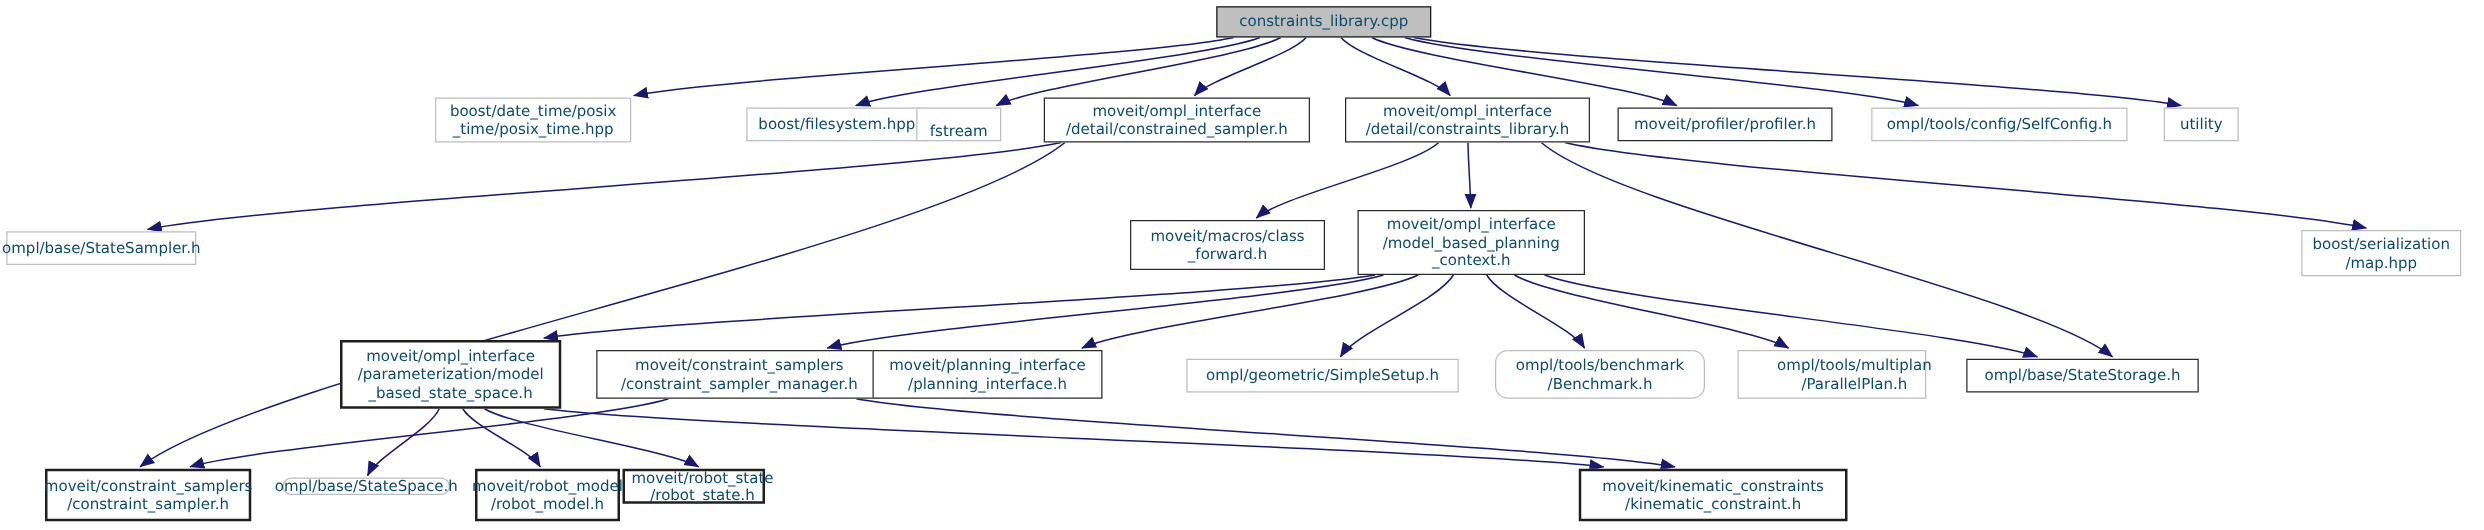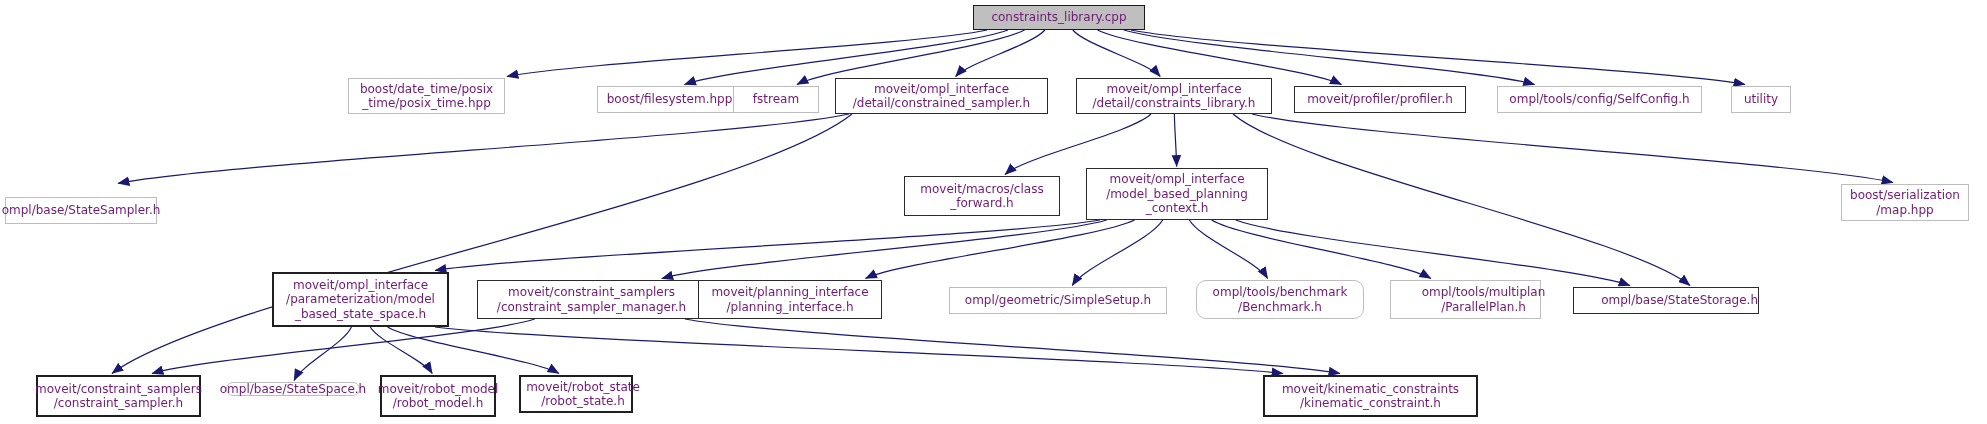--- a/index.html
+++ b/index.html
@@ -8,21 +8,21 @@
     width:1987px;height:424px;
     background:#ffffff;
     font-family:"DejaVu Sans","Liberation Sans",sans-serif;
     overflow:hidden;
   }
   .graph svg{position:absolute;left:0;top:0;width:1987px;height:424px;}
   .node{
     position:absolute;
     background:#ffffff;
     display:flex;flex-direction:column;justify-content:center;align-items:center;
-    font-size:12px;line-height:14.5px;color:#701a75;
+    font-size:12px;line-height:14.5px;color:#0c4a6e;
     text-align:center;white-space:nowrap;box-sizing:border-box;
     z-index:2;
   }
   .node .nl{display:block;}
   .kind-root{background:#bfbfbf;border:1.5px solid #1a1a1a;}
   .kind-internal{border:1px solid #2b2b2b;}
   .kind-internal-bold{border:2px solid #1f1f1f;}
   .kind-external{border:1px solid #bdbdbd;}
 </style>
 </head>
@@ -67,41 +67,41 @@
       <div class="node kind-root" style="left: 973px; top: 5px; width: 172px; height: 25px;">
         <div class="nl">constraints_library.cpp</div>
       </div>
       <div class="node kind-external" style="left: 348px; top: 78px; width: 157px; height: 36px;">
         <div class="nl">boost/date_time/posix</div>
         <div class="nl">_time/posix_time.hpp</div>
       </div>
       <div class="node kind-external" style="left: 561px; top: 86px; width: 145px; height: 27px; margin-left: 36px;">
         <div class="nl">boost/filesystem.hpp</div>
       </div>
-      <div class="node kind-external" style="left: 733px; top: 86px; width: 86px; height: 27px;">
+      <div class="node kind-external" style="left: 733px; top: 86px; width: 68px; height: 27px; justify-content: flex-end;">
         <div class="nl">fstream</div>
       </div>
       <div class="node kind-internal" style="left: 835px; top: 78px; width: 213px; height: 36px;">
         <div class="nl">moveit/ompl_interface</div>
         <div class="nl">/detail/constrained_sampler.h</div>
       </div>
       <div class="node kind-internal" style="left: 1076px; top: 78px; width: 196px; height: 36px;">
         <div class="nl">moveit/ompl_interface</div>
         <div class="nl">/detail/constraints_library.h</div>
       </div>
       <div class="node kind-internal" style="left: 1294px; top: 86px; width: 172px; height: 27px;">
         <div class="nl">moveit/profiler/profiler.h</div>
       </div>
       <div class="node kind-external" style="left: 1497px; top: 86px; width: 205px; height: 27px;">
         <div class="nl">ompl/tools/config/SelfConfig.h</div>
       </div>
       <div class="node kind-external" style="left: 1731px; top: 86px; width: 60px; height: 27px;">
         <div class="nl">utility</div>
       </div>
-      <div class="node kind-external" style="left: 5px; top: 185px; width: 152px; height: 27px; margin-top: 12px;">
+      <div class="node kind-external" style="left: 5px; top: 185px; width: 152px; height: 27px;">
         <div class="nl">ompl/base/StateSampler.h</div>
       </div>
       <div class="node kind-internal" style="left: 904px; top: 176px; width: 156px; height: 40px;">
         <div class="nl">moveit/macros/class</div>
         <div class="nl">_forward.h</div>
       </div>
       <div class="node kind-internal" style="left: 1086px; top: 168px; width: 182px; height: 52px;">
         <div class="nl">moveit/ompl_interface</div>
         <div class="nl">/model_based_planning</div>
         <div class="nl">_context.h</div>
@@ -127,35 +127,35 @@
         <div class="nl">ompl/geometric/SimpleSetup.h</div>
       </div>
       <div class="node kind-external" style="left: 1196px; top: 280px; width: 168px; height: 39px; border-radius: 10px;">
         <div class="nl">ompl/tools/benchmark</div>
         <div class="nl">/Benchmark.h</div>
       </div>
       <div class="node kind-external" style="left: 1390px; top: 280px; width: 151px; height: 39px; padding-left: 36px;">
         <div class="nl">ompl/tools/multiplan</div>
         <div class="nl">/ParallelPlan.h</div>
       </div>
-      <div class="node kind-internal" style="left: 1573px; top: 287px; width: 186px; height: 27px; align-items: flex-end;">
+      <div class="node kind-internal" style="left: 1573px; top: 287px; width: 186px; height: 27px;">
         <div class="nl">ompl/base/StateStorage.h</div>
       </div>
       <div class="node kind-internal-bold" style="left: 36px; top: 375px; width: 165px; height: 42px;">
         <div class="nl">moveit/constraint_samplers</div>
         <div class="nl">/constraint_sampler.h</div>
       </div>
       <div class="node kind-external" style="left: 226px; top: 382px; width: 134px; height: 14px; border-radius: 10px;">
         <div class="nl">ompl/base/StateSpace.h</div>
       </div>
       <div class="node kind-internal-bold" style="left: 380px; top: 375px; width: 116px; height: 42px;">
         <div class="nl">moveit/robot_model</div>
         <div class="nl">/robot_model.h</div>
       </div>
-      <div class="node kind-internal-bold" style="left: 519px; top: 375px; width: 114px; height: 38px; padding-left: 14px;">
+      <div class="node kind-internal-bold" style="left: 498px; top: 375px; width: 114px; height: 28px; padding-left: 14px;">
         <div class="nl">moveit/robot_state</div>
         <div class="nl">/robot_state.h</div>
       </div>
       <div class="node kind-internal-bold" style="left: 1263px; top: 375px; width: 215px; height: 42px;">
         <div class="nl">moveit/kinematic_constraints</div>
         <div class="nl">/kinematic_constraint.h</div>
       </div>
     </div>
 </div>
 

